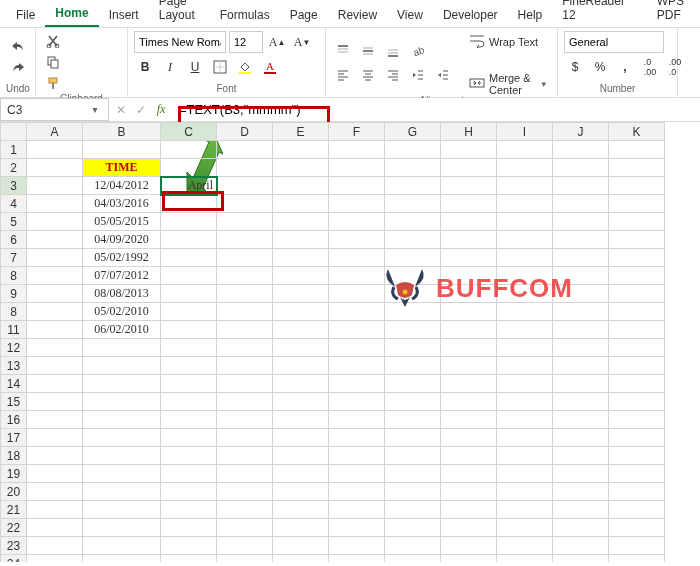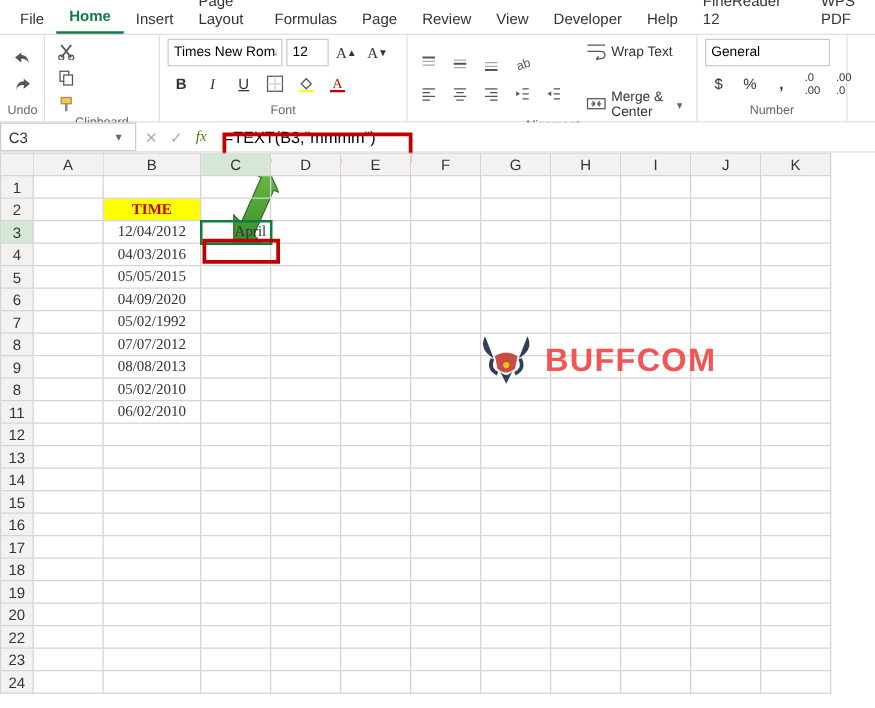--- a/index.html
+++ b/index.html
@@ -616,20 +616,34 @@
           <td></td>
           <td></td>
           <td></td>
           <td></td>
           <td></td>
           <td></td>
           <td></td>
           <td></td>
         </tr>
       <tr>
+          <th>21</th>
+          <td></td>
+          <td></td>
+          <td></td>
+          <td></td>
+          <td></td>
+          <td></td>
+          <td></td>
+          <td></td>
+          <td></td>
+          <td></td>
+          <td></td>
+        </tr>
+      <tr>
           <th>22</th>
           <td></td>
           <td></td>
           <td></td>
           <td></td>
           <td></td>
           <td></td>
           <td></td>
           <td></td>
           <td></td>

